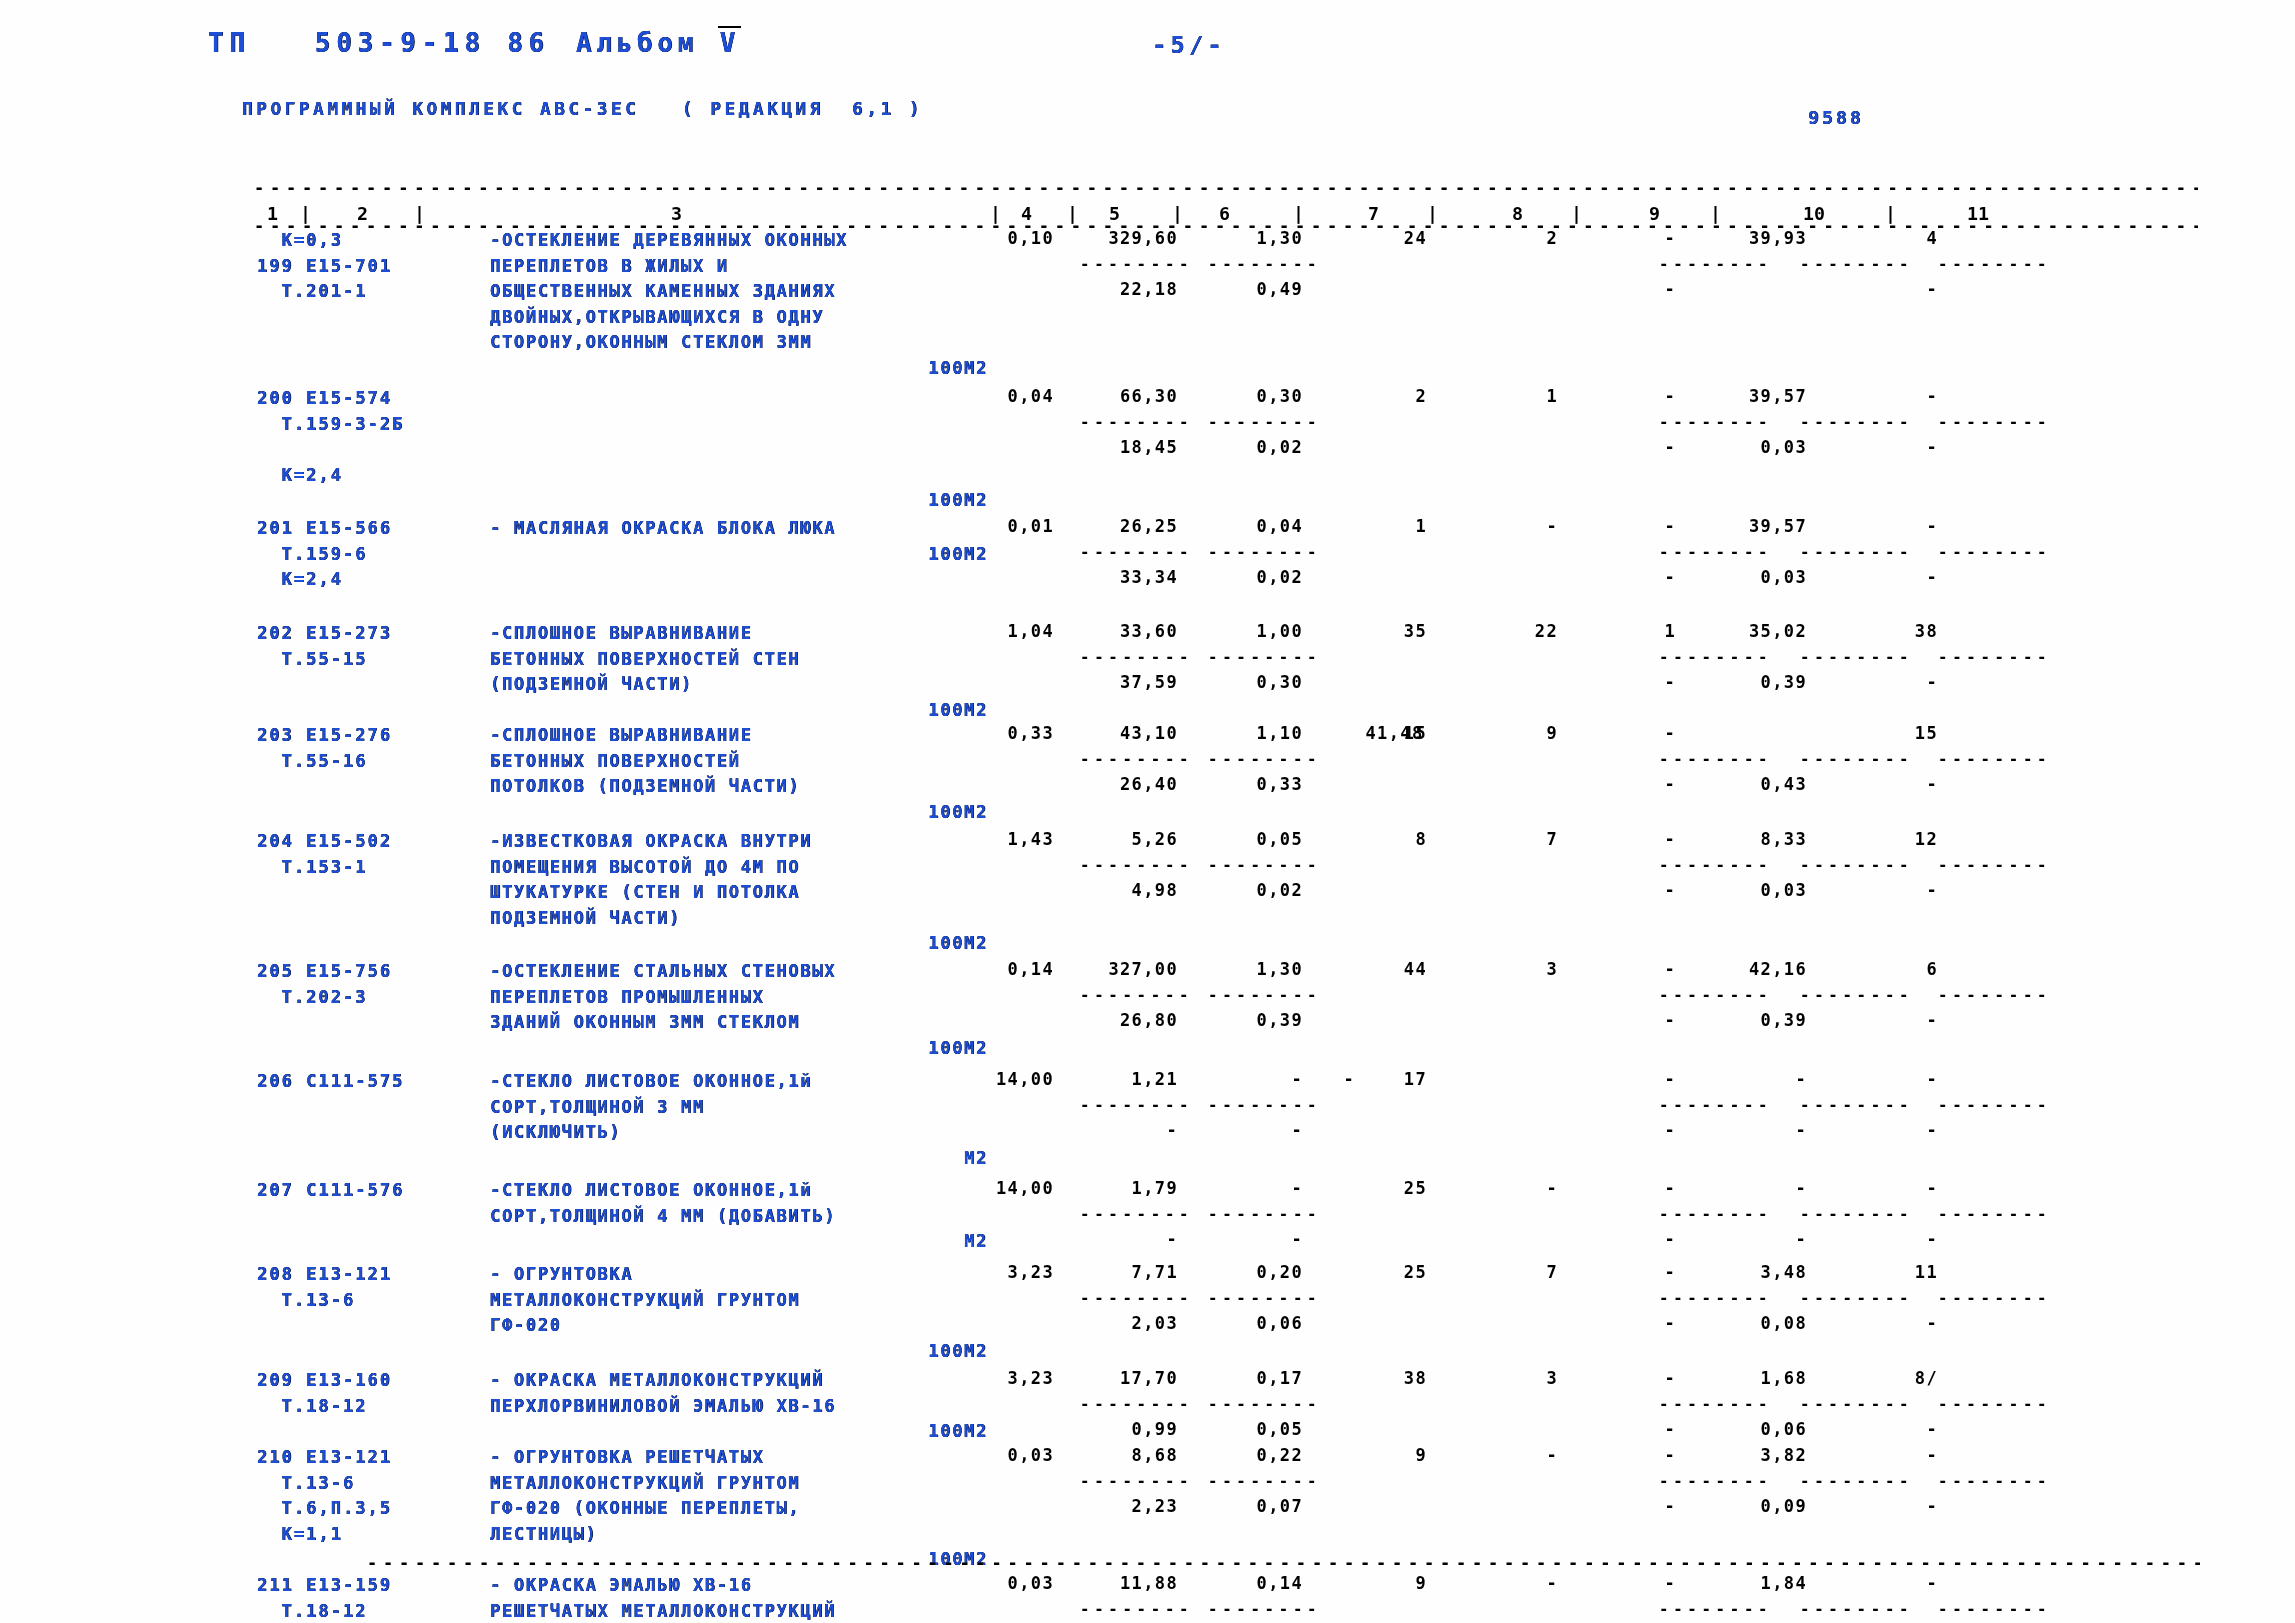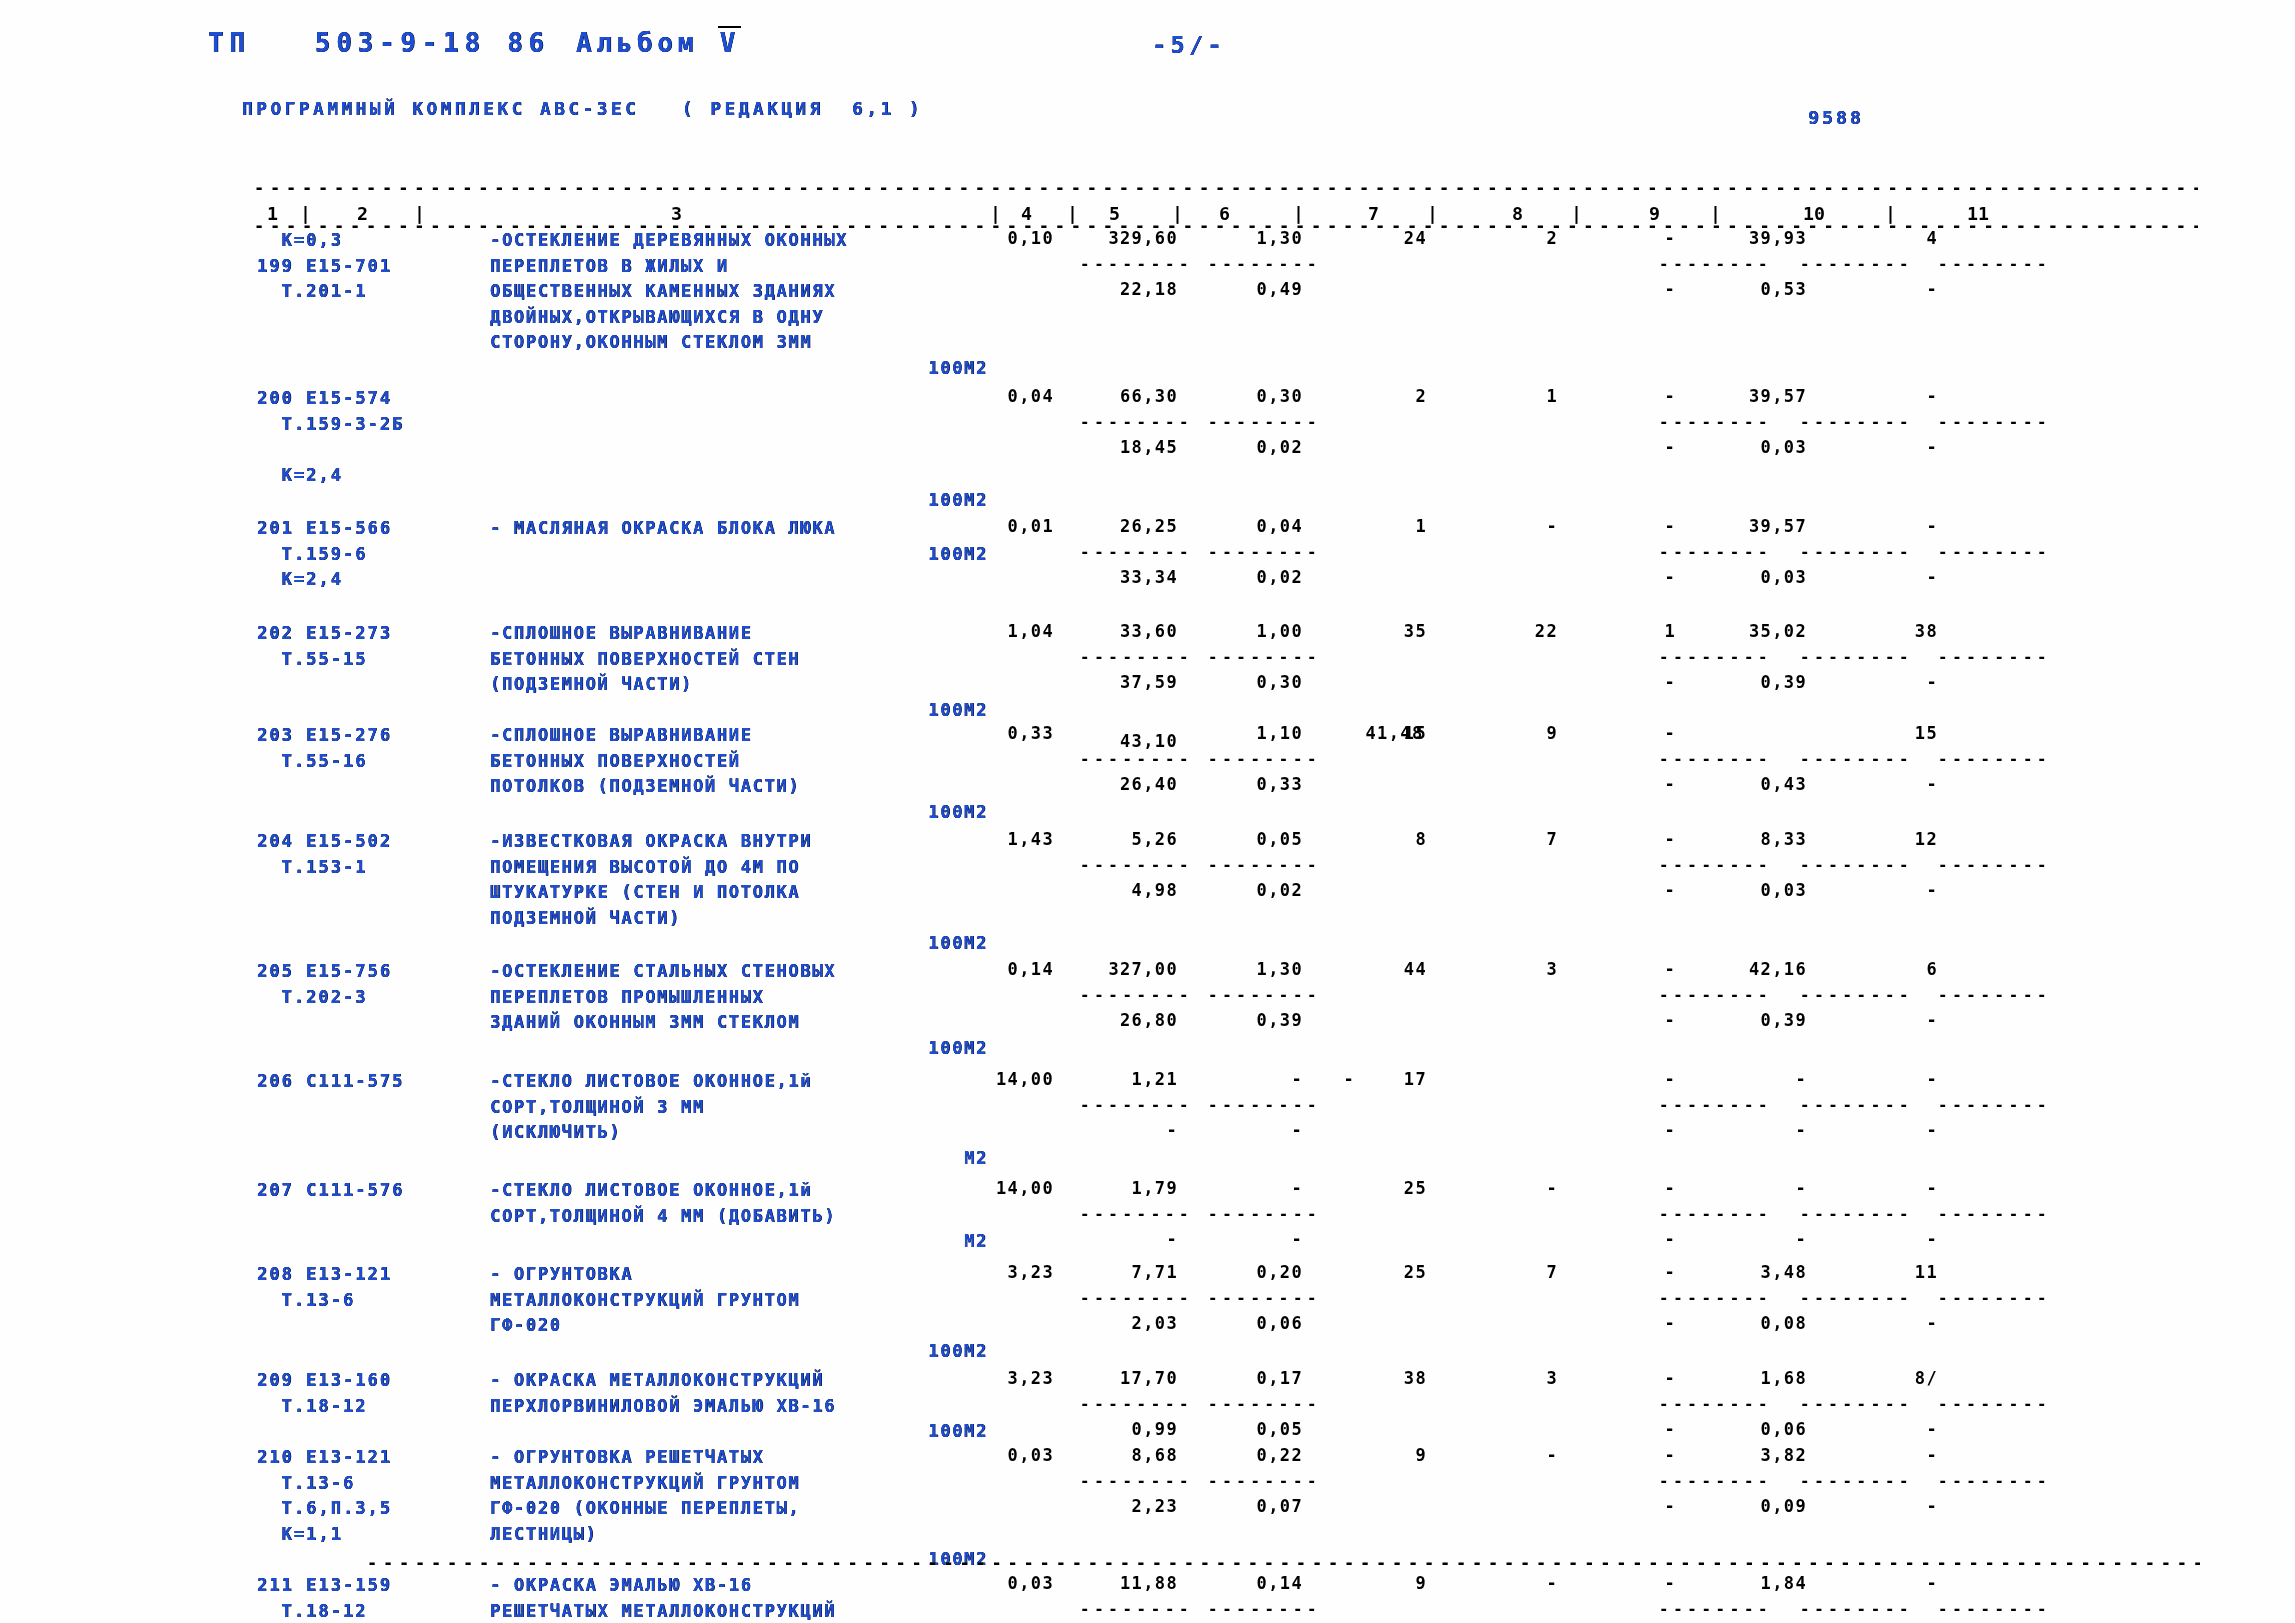--- a/index.html
+++ b/index.html
@@ -225,21 +225,20 @@
           <div class="n" style="top: 0px; left: 0px; width: 825px;">39,93</div>
           <div class="n" style="top: 0px; left: 0px; width: 956px;">4</div>
           <div class="dots" style="left: 98px; top: 25.5px; width: 115px;">---------</div>
           <div class="dots" style="left: 226px; top: 25.5px; width: 115px;">---------</div>
           <div class="dots" style="left: 677px; top: 25.5px; width: 115px;">---------</div>
           <div class="dots" style="left: 818px; top: 25.5px; width: 115px;">---------</div>
           <div class="dots" style="left: 956px; top: 25.5px; width: 115px;">---------</div>
           <div class="n" style="top: 51px; left: 0px; width: 196px;">22,18</div>
           <div class="n" style="top: 51px; left: 0px; width: 321px;">0,49</div>
           <div class="n" style="top: 51px; left: 0px; width: 694px;">-</div>
-          <div class="n" style="top: 51px; left: 0px; width: 825px;">0,53</div>
           <div class="n" style="top: 51px; left: 0px; width: 956px;">-</div>
         </div>
       </div>
       <div class="row" style="height: 130px;">
         <div class="dm cellblock c-code">200 Е15-574
   Т.159-3-2Б
 
   К=2,4</div>
         <div class="dm cellblock c-unit" style="top: 102px;">100М2</div>
         <div class="nums">
@@ -320,21 +319,21 @@
       </div>
       <div class="row" style="height: 106px;">
         <div class="dm cellblock c-code">203 Е15-276
   Т.55-16</div>
         <div class="dm cellblock c-desc">-СПЛОШНОЕ ВЫРАВНИВАНИЕ
 БЕТОННЫХ ПОВЕРХНОСТЕЙ
 ПОТОЛКОВ (ПОДЗЕМНОЙ ЧАСТИ)</div>
         <div class="dm cellblock c-unit" style="top: 77px;">100М2</div>
         <div class="nums">
           <div class="n" style="top: 0px; left: 0px; width: 72px;">0,33</div>
-          <div class="n" style="top: 0px; left: 0px; width: 196px; margin-top: 8px;">43,10</div>
+          <div class="n" style="top: 0px; left: 0px; width: 196px;">43,10</div>
           <div class="n" style="top: 0px; left: 0px; width: 321px;">1,10</div>
           <div class="n" style="top: 0px; left: 0px; width: 445px;">15</div>
           <div class="n" style="top: 0px; left: 0px; width: 576px;">9</div>
           <div class="n" style="top: 0px; left: 0px; width: 694px;">-</div>
           <div class="n" style="top: 0px; left: 0px; width: 825px; text-align: center;">41,48</div>
           <div class="n" style="top: 0px; left: 0px; width: 956px;">15</div>
           <div class="dots" style="left: 98px; top: 25.5px; width: 115px;">---------</div>
           <div class="dots" style="left: 226px; top: 25.5px; width: 115px;">---------</div>
           <div class="dots" style="left: 677px; top: 25.5px; width: 115px;">---------</div>
           <div class="dots" style="left: 818px; top: 25.5px; width: 115px;">---------</div>

